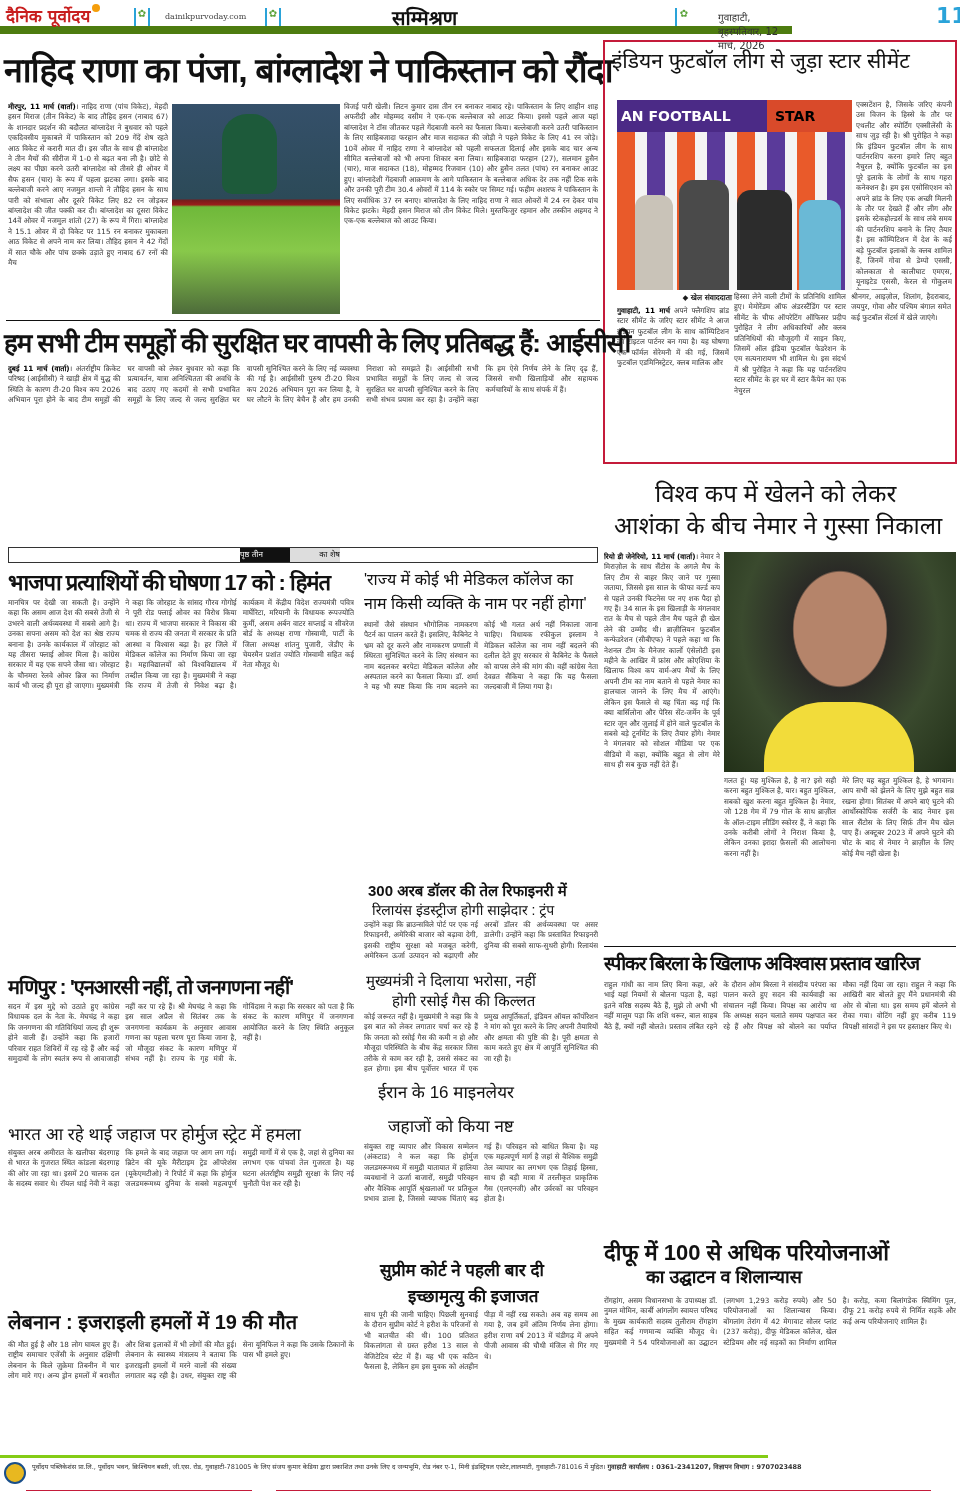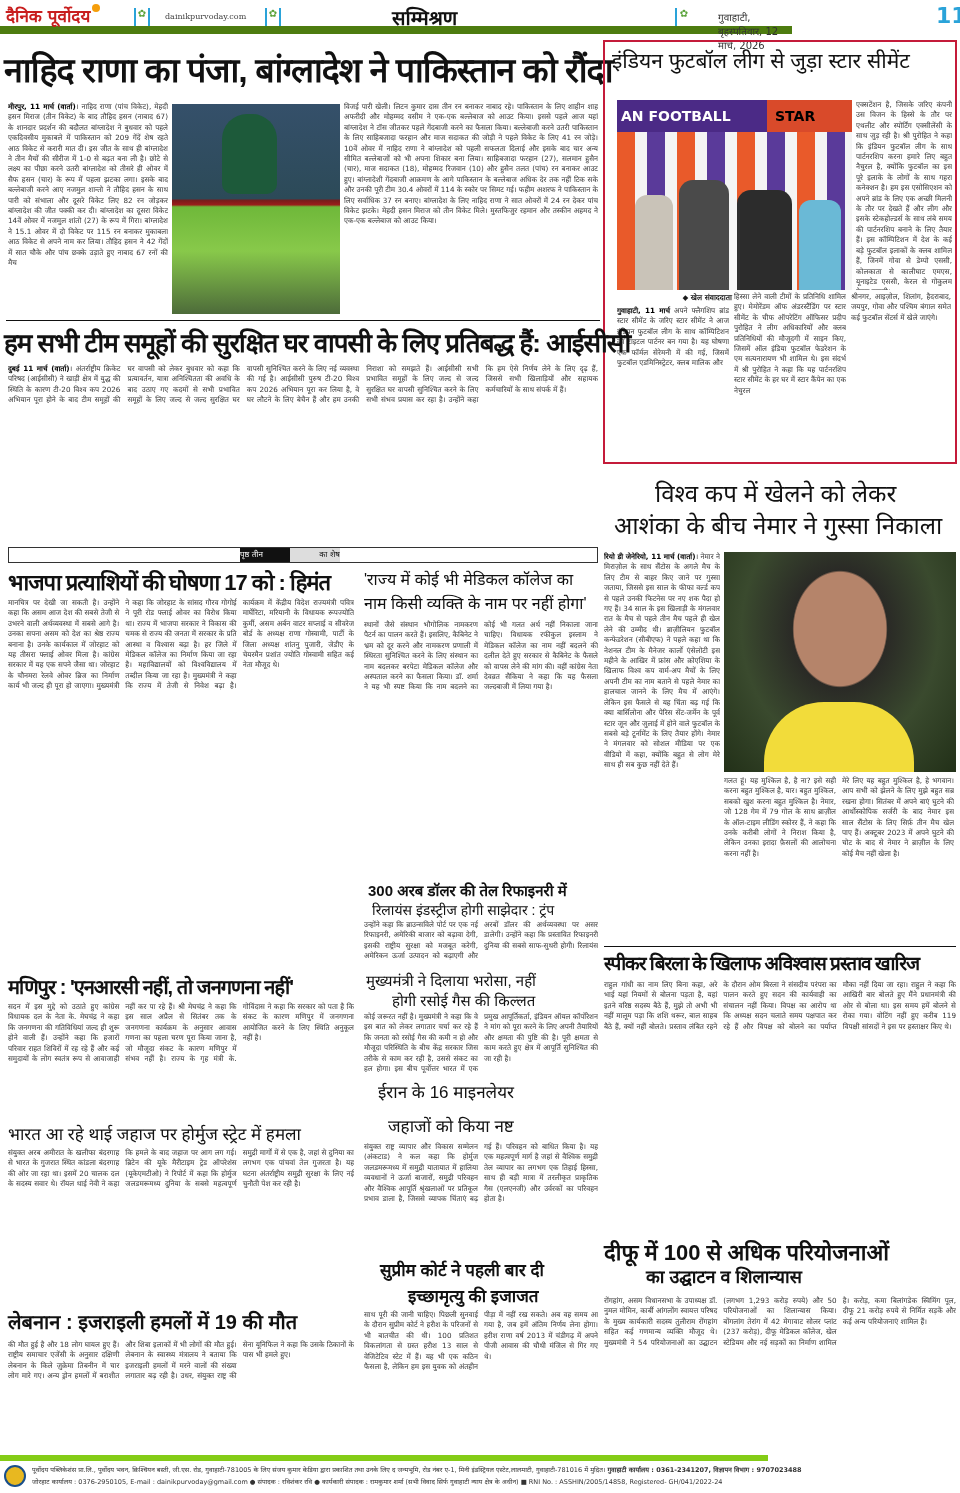--- a/index.html
+++ b/index.html
@@ -16,21 +16,21 @@
 .h1{font-family:"Liberation Sans",sans-serif;font-weight:bold;color:#111;white-space:nowrap;letter-spacing:-1px}
 .h1c{font-family:"Liberation Sans",sans-serif;color:#111;white-space:nowrap}
 .txt{font-size:7.2px;line-height:10.4px;color:#333;text-align:justify;overflow:hidden}
 .txt b{color:#000}
 .photo{overflow:hidden}
 .boxred{border:2px solid #c41b3a}
 .rule{background:#111}
 .pt-bar{left:8px;top:547px;width:590px;height:16px;border:1px solid #333}
 .pt-dark{left:240px;top:548px;width:50px;height:14px;background:#111;color:#fff;font-size:8px;text-align:left;line-height:14px}
 .pt-light{left:290px;top:548px;width:50px;height:14px;background:#ddd;color:#111;font-size:8px;text-align:right;line-height:14px}
-.footer{left:0;top:1455px;width:768px;height:38px;border-top:6px solid #84cc16}
+.footer{left:0;top:1455px;width:768px;height:38px;border-top:3px solid #84cc16}
 .ftxt{font-size:6.5px;color:#333;white-space:nowrap}
 </style>
 </head>
 <body>
 
 <div class="abs masthead">
   <div class="abs brand"><span>दैनिक पूर्वोदय</span><span class="brand-dot"></span></div>
   <div class="abs logo-mini" style="left:134px;top:8px">✿</div>
   <div class="abs site">dainikpurvoday.com</div>
   <div class="abs logo-mini" style="left:265px;top:8px">✿</div>
@@ -117,19 +117,18 @@
 <div class="abs h1" style="left:604px;top:950px;font-size:19px">स्पीकर बिरला के खिलाफ अविश्वास प्रस्ताव खारिज</div>
 <div class="abs txt" style="left:604px;top:980px;width:352px;height:250px;column-count:3;column-gap:6px">राहुल गांधी का नाम लिए बिना कहा, अरे भाई यहां नियमों से बोलना पड़ता है, यहां इतने वरिष्ठ सदस्य बैठे हैं, मुझे तो अभी भी नहीं मालूम पड़ा कि शशि थरूर, बाल साहब बैठे हैं, क्यों नहीं बोलते। प्रस्ताव लंबित रहने के दौरान ओम बिरला ने संसदीय परंपरा का पालन करते हुए सदन की कार्यवाही का संचालन नहीं किया। विपक्ष का आरोप था कि अध्यक्ष सदन चलाते समय पक्षपात कर रहे हैं और विपक्ष को बोलने का पर्याप्त मौका नहीं दिया जा रहा। राहुल ने कहा कि आखिरी बार बोलते हुए मैंने प्रधानमंत्री की ओर से बोला था। इस समय हमें बोलने से रोका गया। वोटिंग नहीं हुए करीब 119 विपक्षी सांसदों ने इस पर हस्ताक्षर किए थे।</div>
 
 <div class="abs h1c" style="left:604px;top:1236px;font-size:22px;font-weight:bold">दीफू में 100 से अधिक परियोजनाओं</div>
 <div class="abs h1c" style="left:646px;top:1264px;font-size:18px;font-weight:bold">का उद्घाटन व शिलान्यास</div>
 <div class="abs txt" style="left:604px;top:1296px;width:352px;height:156px;column-count:3;column-gap:6px">रोंगहांग, असम विधानसभा के उपाध्यक्ष डॉ. नुमल मोमिन, कार्बी आंगलोंग स्वायत्त परिषद के मुख्य कार्यकारी सदस्य तुलीराम रोंगहांग सहित कई गणमान्य व्यक्ति मौजूद थे। मुख्यमंत्री ने 54 परियोजनाओं का उद्घाटन (लगभग 1,293 करोड़ रुपये) और 50 परियोजनाओं का शिलान्यास किया। बोंगलांग तेरांग में 42 मेगावाट सोलर प्लांट (237 करोड़), दीफू मेडिकल कॉलेज, खेल स्टेडियम और नई सड़कों का निर्माण शामिल है। करोड़, कमा बिलांगडेक स्विमिंग पूल, दीफू 21 करोड़ रुपये से निर्मित सड़कें और कई अन्य परियोजनाएं शामिल हैं।</div>
 
 <div class="abs footer">
   <div class="abs" style="left:4px;top:4px;width:22px;height:22px;border-radius:50%;background:#e8b820;border:2px solid #1a4f8a"></div>
   <div class="abs ftxt" style="left:32px;top:4px"><span>पूर्वोदय पब्लिकेशंस प्रा.लि., पूर्वोदय भवन, क्रिश्चियन बस्ती, जी.एस. रोड, गुवाहाटी-781005 के लिए संजय कुमार केडिया द्वारा प्रकाशित तथा उनके लिए द जन्मभूमि, रोड नंबर ए-1, मिनी इंडस्ट्रियल एस्टेट,लालमाटी, गुवाहाटी-781016 में मुद्रित।</span> <b>गुवाहाटी कार्यालय : 0361-2341207, विज्ञापन विभाग : 9707023488</b></div>
-  <div class="abs ftxt" style="left:32px;top:16px">जोरहाट कार्यालय : 0376-2950105, E-mail : dainikpurvoday@gmail.com ● संपादक : रविशंकर रवि ● कार्यकारी संपादक : रामकुमार शर्मा (सभी विवाद सिर्फ गुवाहाटी न्याय क्षेत्र के अधीन) ■ RNI No. : ASSHIN/2005/14858, Registered- GH/041/2022-24</div>
   <div class="abs cmyk" style="left:4px;top:29px"></div>
   <div class="abs" style="left:26px;top:32px;width:226px;height:1px;background:#c41b3a"></div>
   <div class="abs cmyk" style="left:255px;top:29px"></div>
   <div class="abs" style="left:276px;top:32px;width:655px;height:1px;background:#c41b3a"></div>
   <div class="abs cmyk" style="left:934px;top:29px"></div>
 </div>
 
 </body></html>

